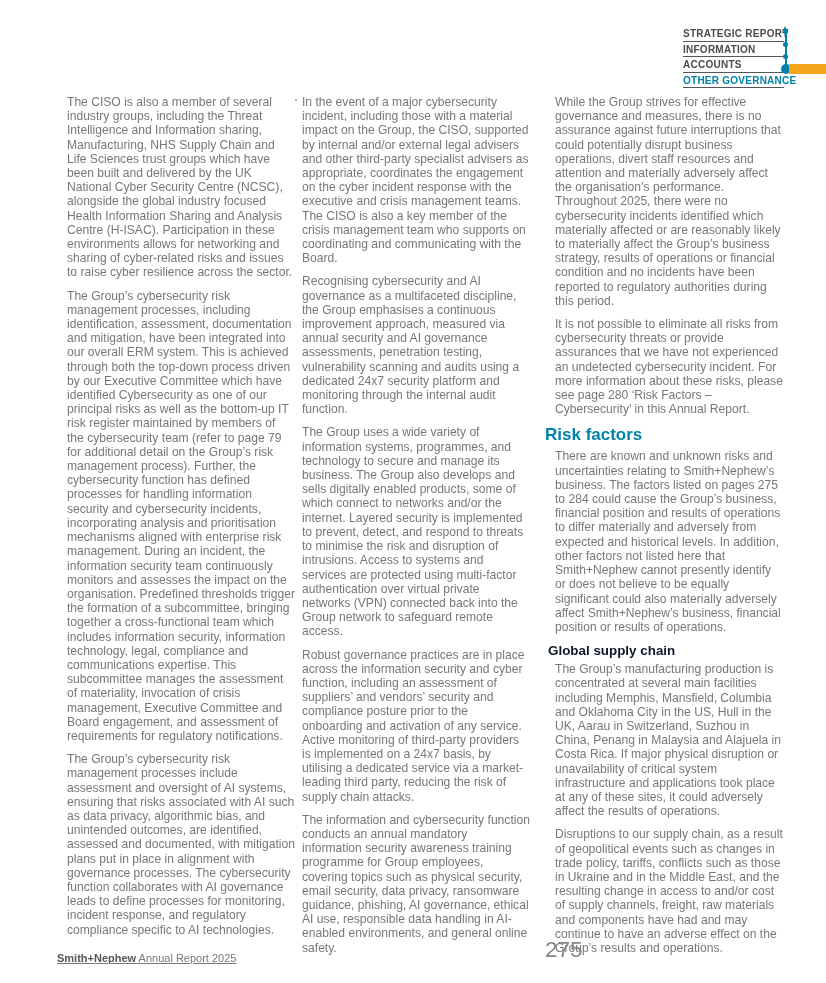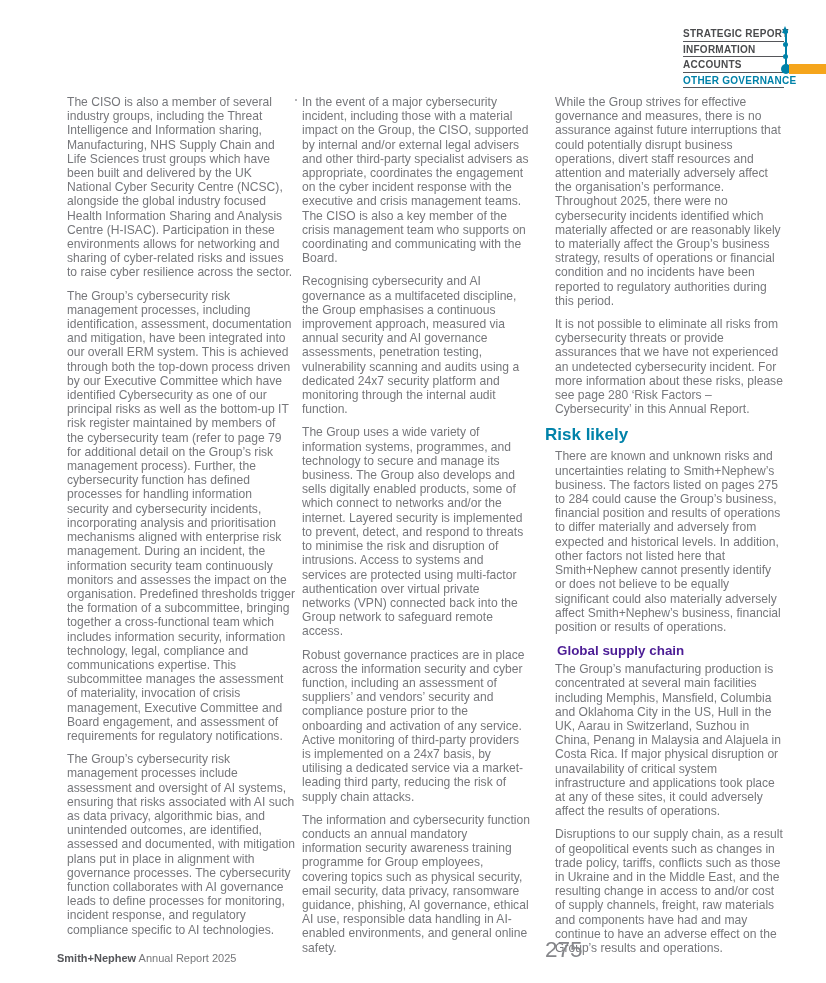--- a/index.html
+++ b/index.html
@@ -89,38 +89,39 @@
     font-size: 17px;
     line-height: 19px;
     font-weight: 700;
     color: #0082a9;
     margin: 3px 0 5px 0;
   }
   .h-minor {
     font-size: 13.4px;
     line-height: 16px;
     font-weight: 700;
-    color: #4c1d95;
-    margin: 1px 0 3px 12px;
+    color: #0f172a;
+    margin: 1px 0 3px 3px;
   }
 
   .artifact-dot {
     position: absolute;
     left: 295px; top: 99px;
     width: 2px; height: 2px;
     border-radius: 50%;
     background: #9a9b9e;
   }
 
   
   .footer-left {
     position: absolute;
     left: 57px; top: 952px;
     font-size: 11px;
     color: #77787b;
+    text-decoration: underline;
   }
   .footer-left .brand { font-weight: 700; color: #55565a; }
   .page-number {
     position: absolute;
     left: 545px; top: 937px;
     width: 233px;
     text-align: left;
     font-size: 22.5px;
     color: #85868a;
     font-weight: 400;
@@ -157,21 +158,21 @@
     <p>In the event of a major cybersecurity incident, including those with a material impact on the Group, the CISO, supported by internal and/or external legal advisers and other third-party specialist advisers as appropriate, coordinates the engagement on the cyber incident response with the executive and crisis management teams. The CISO is also a key member of the crisis management team who supports on coordinating and communicating with the Board.</p>
     <p>Recognising cybersecurity and AI governance as a multifaceted discipline, the Group emphasises a continuous improvement approach, measured via annual security and AI governance assessments, penetration testing, vulnerability scanning and audits using a dedicated 24x7 security platform and monitoring through the internal audit function.</p>
     <p>The Group uses a wide variety of information systems, programmes, and technology to secure and manage its business. The Group also develops and sells digitally enabled products, some of which connect to networks and/or the internet. Layered security is implemented to prevent, detect, and respond to threats to minimise the risk and disruption of intrusions. Access to systems and services are protected using multi-factor authentication over virtual private networks (VPN) connected back into the Group network to safeguard remote access.</p>
     <p>Robust governance practices are in place across the information security and cyber function, including an assessment of suppliers’ and vendors’ security and compliance posture prior to the onboarding and activation of any service. Active monitoring of third-party providers is implemented on a 24x7 basis, by utilising a dedicated service via a market-leading third party, reducing the risk of supply chain attacks.</p>
     <p>The information and cybersecurity function conducts an annual mandatory information security awareness training programme for Group employees, covering topics such as physical security, email security, data privacy, ransomware guidance, phishing, AI governance, ethical AI use, responsible data handling in AI-enabled environments, and general online safety.</p>
   </div>
 
   <div class="col col-3">
     <p>While the Group strives for effective governance and measures, there is no assurance against future interruptions that could potentially disrupt business operations, divert staff resources and attention and materially adversely affect the organisation’s performance. Throughout 2025, there were no cybersecurity incidents identified which materially affected or are reasonably likely to materially affect the Group’s business strategy, results of operations or financial condition and no incidents have been reported to regulatory authorities during this period.</p>
     <p>It is not possible to eliminate all risks from cybersecurity threats or provide assurances that we have not experienced an undetected cybersecurity incident. For more information about these risks, please see page 280 ‘Risk Factors – Cybersecurity’ in this Annual Report.</p>
-    <div class="h-major">Risk likely</div>
+    <div class="h-major">Risk factors</div>
     <p>There are known and unknown risks and uncertainties relating to Smith+Nephew’s business. The factors listed on pages 275 to 284 could cause the Group’s business, financial position and results of operations to differ materially and adversely from expected and historical levels. In addition, other factors not listed here that Smith+Nephew cannot presently identify or does not believe to be equally significant could also materially adversely affect Smith+Nephew’s business, financial position or results of operations.</p>
     <div class="h-minor">Global supply chain</div>
     <p>The Group’s manufacturing production is concentrated at several main facilities including Memphis, Mansfield, Columbia and Oklahoma City in the US, Hull in the UK, Aarau in Switzerland, Suzhou in China, Penang in Malaysia and Alajuela in Costa Rica. If major physical disruption or unavailability of critical system infrastructure and applications took place at any of these sites, it could adversely affect the results of operations.</p>
     <p>Disruptions to our supply chain, as a result of geopolitical events such as changes in trade policy, tariffs, conflicts such as those in Ukraine and in the Middle East, and the resulting change in access to and/or cost of supply channels, freight, raw materials and components have had and may continue to have an adverse effect on the Group’s results and operations.</p>
   </div>
 
   <div class="footer-left"><span class="brand">Smith+Nephew</span><span> Annual Report 2025</span></div>
   <div class="page-number">275</div>
 
 </div>

